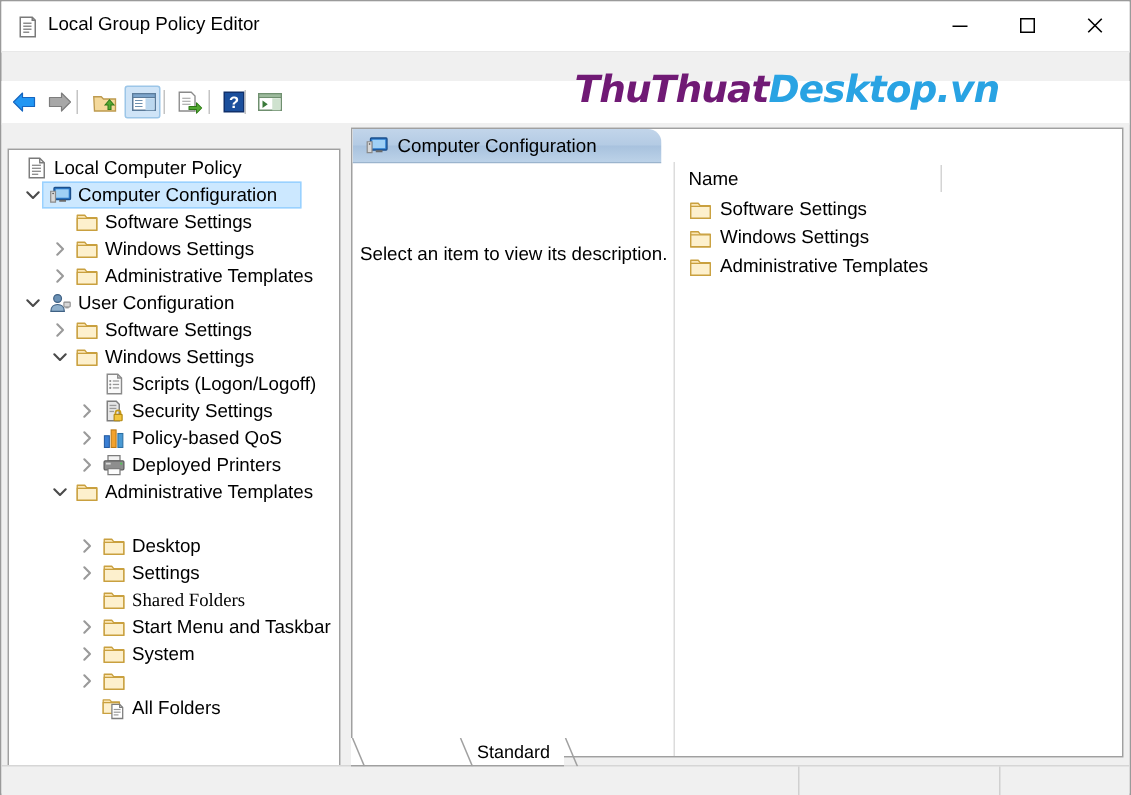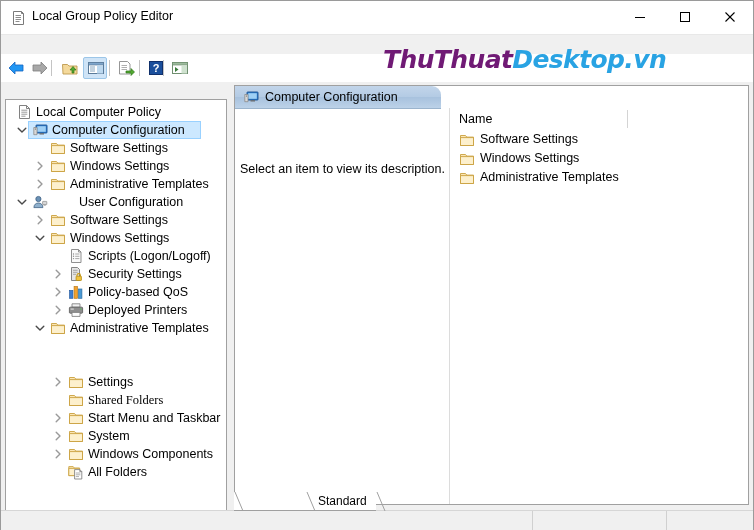--- a/index.html
+++ b/index.html
@@ -509,21 +509,21 @@
         <div class="tree-row" style="top: 93px;">
           <span class="tw" style="left: 10px;"><svg width="12" height="12" viewBox="0 0 12 12">
               <path d="M2.2 4.2 L6 8 L9.8 4.2" fill="none" stroke="#4a4a4a" stroke-width="1.4" stroke-linecap="round" stroke-linejoin="round"></path>
             </svg></span>
           <span class="ticon" style="left: 26px;"><svg width="16" height="16" viewBox="0 0 16 16">
               <circle cx="6.4" cy="5" r="2.6" fill="#6b91b5" stroke="#3f6184" stroke-width="0.8"></circle>
               <path d="M1.9 13.6c0-3 2-4.6 4.5-4.6s4.5 1.6 4.5 4.6z" fill="#8fb0cc" stroke="#3f6184" stroke-width="0.8"></path>
               <rect x="10.6" y="7.4" width="4.2" height="3.2" rx="0.4" fill="#d8d8d8" stroke="#8a8a8a" stroke-width="0.7"></rect>
               <path d="M11.6 10.6h2.2v1h-2.2z" fill="#9a9a9a"></path>
             </svg></span>
-          <span class="tlabel" style="left: 46px; margin-left: 27px;">User Configuration</span>
+          <span class="tlabel" style="left: 46px;">User Configuration</span>
         </div>
         <div class="tree-row" style="top: 111px;">
           <span class="tw" style="left: 28px;"><svg width="12" height="12" viewBox="0 0 12 12">
               <path d="M4.2 2.2 L8 6 L4.2 9.8" fill="none" stroke="#9a9a9a" stroke-width="1.4" stroke-linecap="round" stroke-linejoin="round"></path>
             </svg></span>
           <span class="ticon" style="left: 44px;"><svg width="16" height="16" viewBox="0 0 16 16">
               <path d="M1.5 3.5h5l1.3 1.6h6.7v8.4h-13z" fill="#fbe6b4" stroke="#c9a03f" stroke-width="0.9" stroke-linejoin="round"></path>
               <path d="M1.5 5.6h13v7.9h-13z" fill="#fdf0cd" stroke="#c9a03f" stroke-width="0.9"></path>
             </svg></span>
           <span class="tlabel" style="left: 64px;">Software Settings</span>
@@ -598,20 +598,30 @@
         <div class="tree-row" style="top: 219px;">
           <span class="tw" style="left: 28px;"><svg width="12" height="12" viewBox="0 0 12 12">
               <path d="M2.2 4.2 L6 8 L9.8 4.2" fill="none" stroke="#4a4a4a" stroke-width="1.4" stroke-linecap="round" stroke-linejoin="round"></path>
             </svg></span>
           <span class="ticon" style="left: 44px;"><svg width="16" height="16" viewBox="0 0 16 16">
               <path d="M1.5 3.5h5l1.3 1.6h6.7v8.4h-13z" fill="#fbe6b4" stroke="#c9a03f" stroke-width="0.9" stroke-linejoin="round"></path>
               <path d="M1.5 5.6h13v7.9h-13z" fill="#fdf0cd" stroke="#c9a03f" stroke-width="0.9"></path>
             </svg></span>
           <span class="tlabel" style="left: 64px;">Administrative Templates</span>
         </div>
+        <div class="tree-row" style="top: 255px;">
+          <span class="tw" style="left: 46px;"><svg width="12" height="12" viewBox="0 0 12 12">
+              <path d="M4.2 2.2 L8 6 L4.2 9.8" fill="none" stroke="#9a9a9a" stroke-width="1.4" stroke-linecap="round" stroke-linejoin="round"></path>
+            </svg></span>
+          <span class="ticon" style="left: 62px;"><svg width="16" height="16" viewBox="0 0 16 16">
+              <path d="M1.5 3.5h5l1.3 1.6h6.7v8.4h-13z" fill="#fbe6b4" stroke="#c9a03f" stroke-width="0.9" stroke-linejoin="round"></path>
+              <path d="M1.5 5.6h13v7.9h-13z" fill="#fdf0cd" stroke="#c9a03f" stroke-width="0.9"></path>
+            </svg></span>
+          <span class="tlabel" style="left: 82px;">Desktop</span>
+        </div>
         <div class="tree-row" style="top: 273px;">
           <span class="tw" style="left: 46px;"><svg width="12" height="12" viewBox="0 0 12 12">
               <path d="M4.2 2.2 L8 6 L4.2 9.8" fill="none" stroke="#9a9a9a" stroke-width="1.4" stroke-linecap="round" stroke-linejoin="round"></path>
             </svg></span>
           <span class="ticon" style="left: 62px;"><svg width="16" height="16" viewBox="0 0 16 16">
               <path d="M1.5 3.5h5l1.3 1.6h6.7v8.4h-13z" fill="#fbe6b4" stroke="#c9a03f" stroke-width="0.9" stroke-linejoin="round"></path>
               <path d="M1.5 5.6h13v7.9h-13z" fill="#fdf0cd" stroke="#c9a03f" stroke-width="0.9"></path>
             </svg></span>
           <span class="tlabel" style="left: 82px;">Settings</span>
         </div>
@@ -643,21 +653,20 @@
           <span class="tlabel" style="left: 82px;">System</span>
         </div>
         <div class="tree-row" style="top: 345px;">
           <span class="tw" style="left: 46px;"><svg width="12" height="12" viewBox="0 0 12 12">
               <path d="M4.2 2.2 L8 6 L4.2 9.8" fill="none" stroke="#9a9a9a" stroke-width="1.4" stroke-linecap="round" stroke-linejoin="round"></path>
             </svg></span>
           <span class="ticon" style="left: 62px;"><svg width="16" height="16" viewBox="0 0 16 16">
               <path d="M1.5 3.5h5l1.3 1.6h6.7v8.4h-13z" fill="#fbe6b4" stroke="#c9a03f" stroke-width="0.9" stroke-linejoin="round"></path>
               <path d="M1.5 5.6h13v7.9h-13z" fill="#fdf0cd" stroke="#c9a03f" stroke-width="0.9"></path>
             </svg></span>
-          <span class="tlabel" style="left: 82px;">Windows Components</span>
         </div>
         <div class="tree-row" style="top: 363px;">
           <span class="ticon" style="left: 62px;"><svg width="16" height="16" viewBox="0 0 16 16">
               <path d="M0.8 2.6h4.4l1.2 1.4h5.2v7.6h-10.8z" fill="#fbe6b4" stroke="#c9a03f" stroke-width="0.85" stroke-linejoin="round"></path>
               <path d="M0.8 4.4h10.8v7.2h-10.8z" fill="#fdf0cd" stroke="#c9a03f" stroke-width="0.85"></path>
               <path d="M6.6 5.6h5.2l2 2v7.4h-7.2z" fill="#ffffff" stroke="#7d7d7d" stroke-width="0.85"></path>
               <path d="M11.8 5.6v2h2" fill="none" stroke="#7d7d7d" stroke-width="0.85"></path>
               <g stroke="#9a9a9a" stroke-width="0.8">
                 <line x1="7.8" y1="9" x2="12.4" y2="9"></line>
                 <line x1="7.8" y1="10.8" x2="12.4" y2="10.8"></line>

